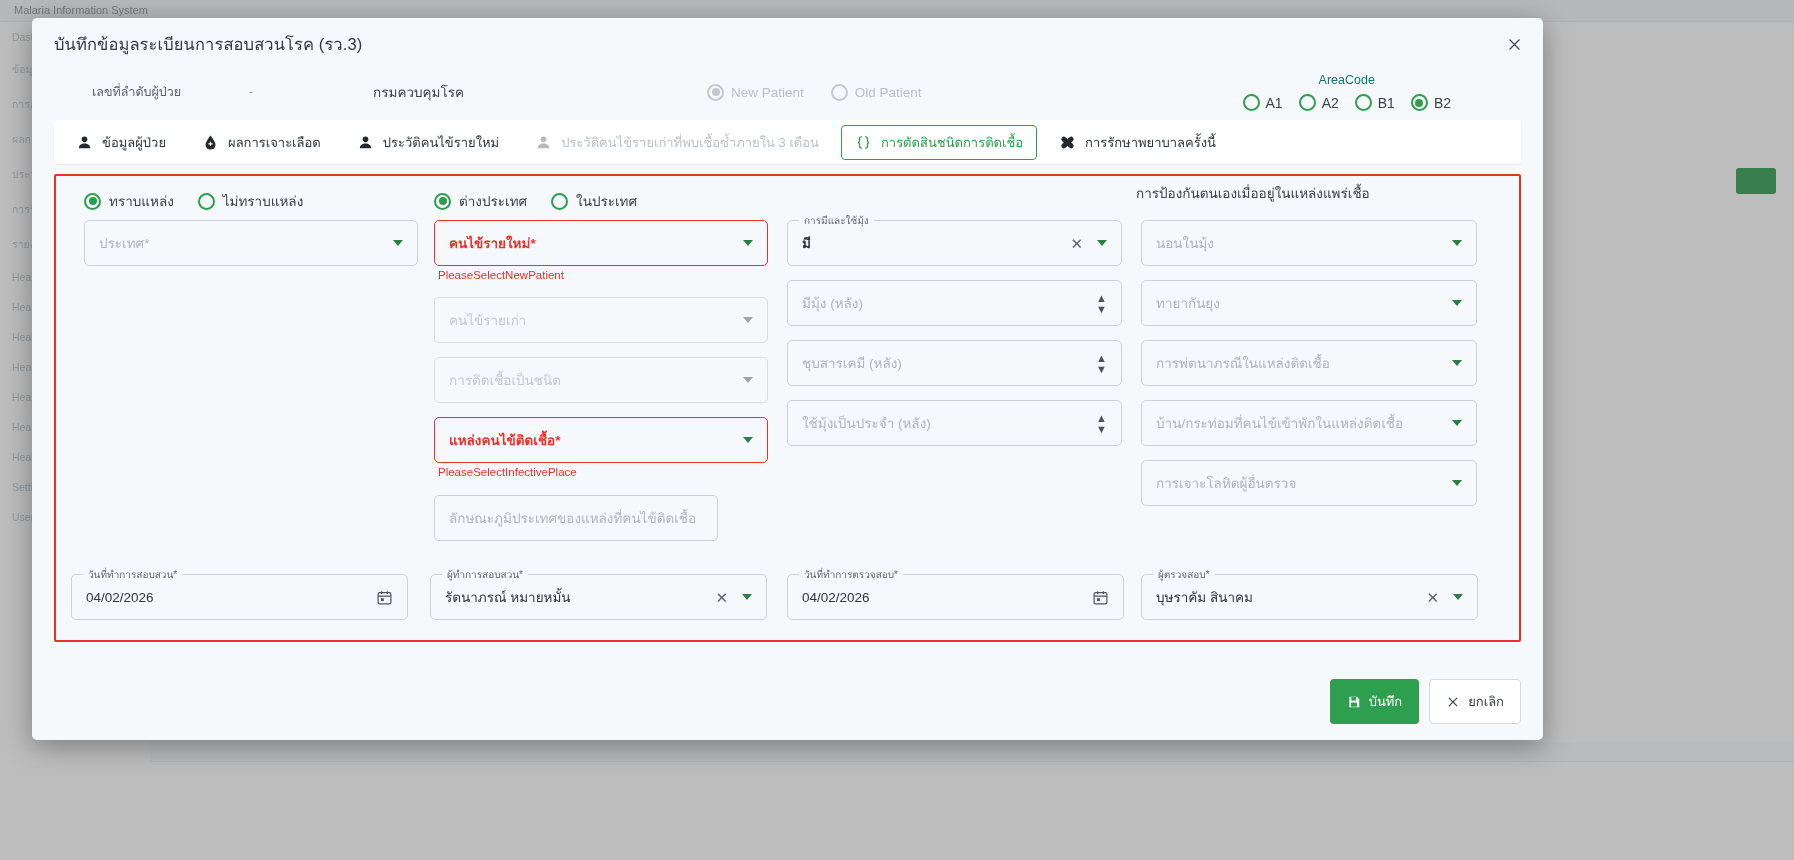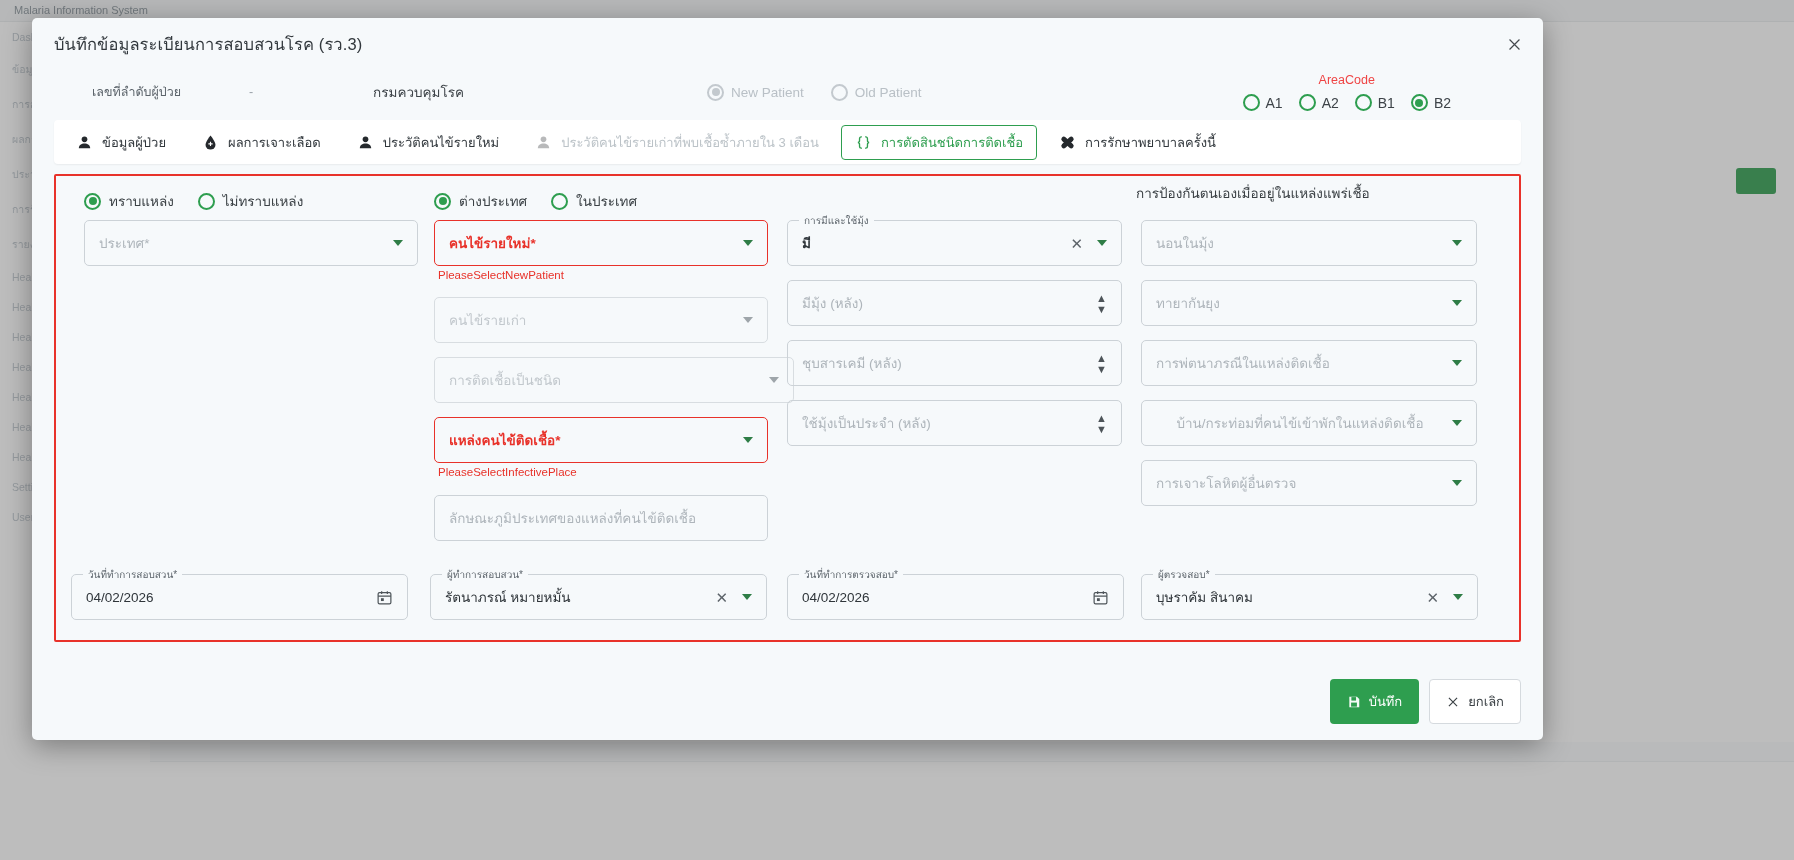--- a/index.html
+++ b/index.html
@@ -94,21 +94,21 @@
   }
   .radio.disabled { border-color: #c3c9ce; }
   .radio.disabled.checked::after { background: #c3c9ce; }
   .radio-label { font-size: 13.5px; color: #3d4348; }
   .radio-label.disabled { color: #b9c0c6; }
 
   .areacode-wrap {
     position: absolute; right: 92px; top: 50%; transform: translateY(-50%);
     text-align: center;
   }
-  .areacode-title { font-size: 12.5px; color: #ef4444; margin-bottom: 7px; }
+  .areacode-title { font-size: 12.5px; color: #0f766e; margin-bottom: 7px; }
   .areacode-row { display: flex; align-items: center; gap: 6px; }
   .ac-item { display: flex; align-items: center; gap: 6px; margin-right: 10px; }
   .ac-item:last-child { margin-right: 0; }
   .ac-label { font-size: 14px; color: #3d4348; }
 
   
   .tabbar {
     height: 44px; margin: 6px 22px 0 22px;
     background: #ffffff; border-radius: 4px;
     display: flex; align-items: center; padding: 0 8px;
@@ -362,32 +362,32 @@
       <span class="ftext">คนไข้รายใหม่*</span>
       <span class="caret"></span>
     </div>
     <div class="err-msg" style="left:382px; top:93px;">PleaseSelectNewPatient</div>
 
     <div class="field disabled" style="left:378px; top:121px; width:334px;">
       <span class="ftext">คนไข้รายเก่า</span>
       <span class="caret"></span>
     </div>
 
-    <div class="field disabled" style="left:378px; top:181px; width:360px;">
+    <div class="field disabled" style="left:378px; top:181px; width:334px;">
       <span class="ftext">การติดเชื้อเป็นชนิด</span>
       <span class="caret"></span>
     </div>
 
     <div class="field error" style="left:378px; top:241px; width:334px;">
       <span class="ftext">แหล่งคนไข้ติดเชื้อ*</span>
       <span class="caret"></span>
     </div>
     <div class="err-msg" style="left:382px; top:290px;">PleaseSelectInfectivePlace</div>
 
-    <div class="field" style="left:378px; top:319px; width:334px;">
+    <div class="field" style="left:378px; top:319px; width:284px;">
       <span class="ftext">ลักษณะภูมิประเทศของแหล่งที่คนไข้ติดเชื้อ</span>
     </div>
 
     <div class="field float" style="left:731px; top:44px; width:335px;">
       <span class="float-label">การมีและใช้มุ้ง</span>
       <span class="fval">มี</span>
       <span class="xclear">✕</span>
       <span class="caret"></span>
     </div>
 
@@ -420,21 +420,21 @@
       <span class="caret"></span>
     </div>
     <div class="field" style="left:1085px; top:104px; width:336px;">
       <span class="ftext">ทายากันยุง</span>
       <span class="caret"></span>
     </div>
     <div class="field" style="left:1085px; top:164px; width:336px;">
       <span class="ftext">การพ่ตนาภรณีในแหล่งติดเชื้อ</span>
       <span class="caret"></span>
     </div>
-    <div class="field" style="left:1085px; top:224px; width:336px;text-align:center;">
+    <div class="field" style="left:1085px; top:224px; width:336px;">
       <span class="ftext">บ้าน/กระท่อมที่คนไข้เข้าพักในแหล่งติดเชื้อ</span>
       <span class="caret"></span>
     </div>
     <div class="field" style="left:1085px; top:284px; width:336px;">
       <span class="ftext">การเจาะโลหิตผู้อื่นตรวจ</span>
       <span class="caret"></span>
     </div>
 
     <div class="field float" style="left:15px; top:398px; width:337px;">
       <span class="float-label">วันที่ทำการสอบสวน*</span>

